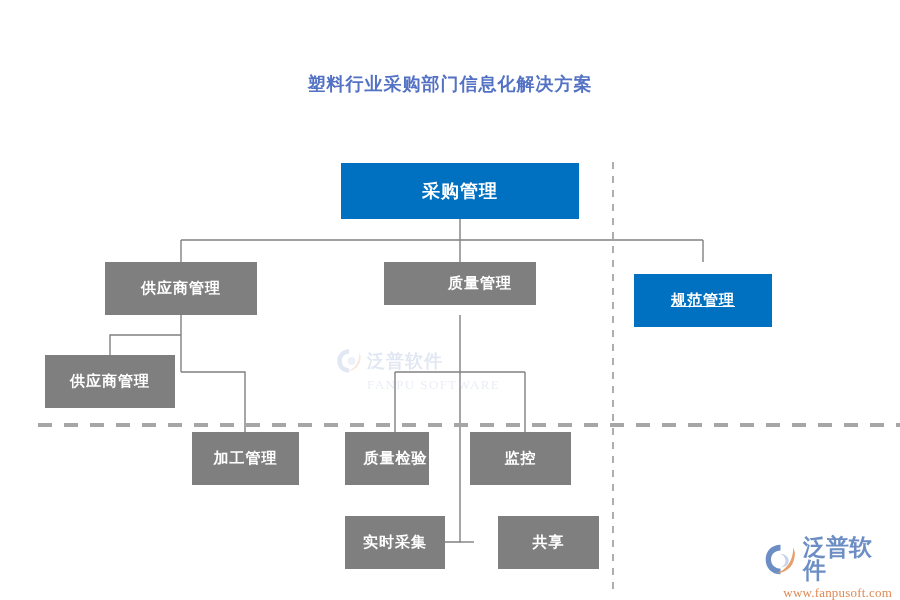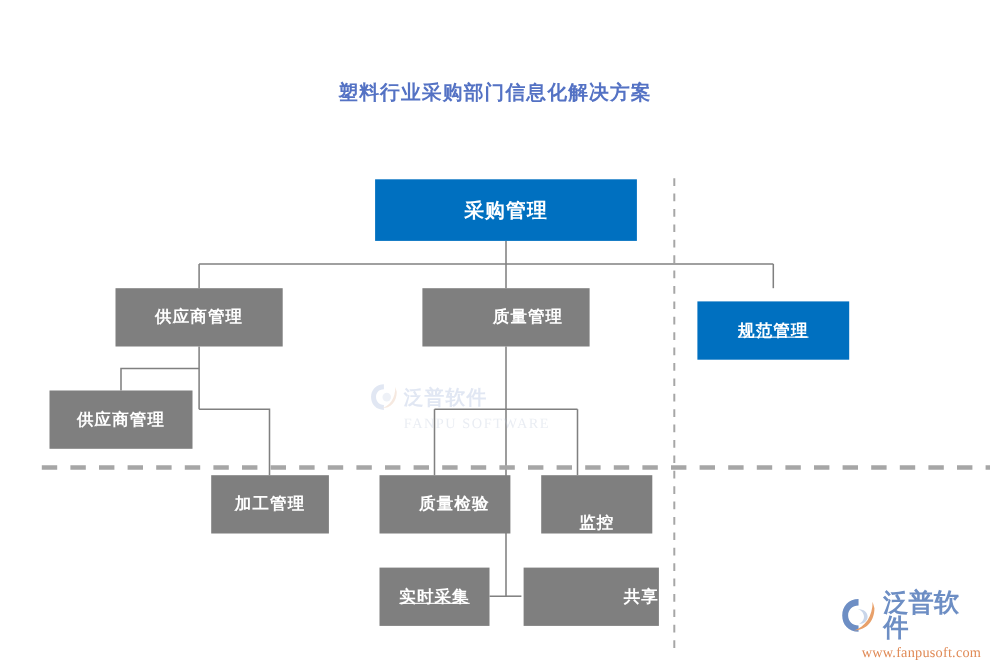--- a/index.html
+++ b/index.html
@@ -173,49 +173,49 @@
   </svg>
 
   <div class="node root blue" style="left:341px; top:163px; width:238px; height:56px;justify-content:center;">
     <span>采购管理</span>
   </div>
 
   <div class="node gray" style="left:105px; top:262px; width:152px; height:53px;">
     <span>供应商管理</span>
   </div>
 
-  <div class="node gray" style="left:384px; top:262px; width:152px; height:53px;padding-left:40px;">
+  <div class="node gray" style="left:384px; top:262px; width:152px; height:43px;padding-left:40px;">
     <span>质量管理</span>
   </div>
 
   <div class="node blue" style="left:634px; top:274px; width:138px; height:53px;text-decoration:underline;">
     <span>规范管理</span>
   </div>
 
   <div class="node gray" style="left:45px; top:355px; width:130px; height:53px;">
     <span>供应商管理</span>
   </div>
 
   <div class="node gray" style="left:192px; top:432px; width:107px; height:53px;">
     <span>加工管理</span>
   </div>
 
-  <div class="node gray" style="left:345px; top:432px; width:119px; height:53px;padding-left:17px;">
+  <div class="node gray" style="left:345px; top:432px; width:84px; height:53px;padding-left:17px;">
     <span>质量检验</span>
   </div>
 
-  <div class="node gray" style="left:492px; top:432px; width:101px; height:53px;align-items:flex-end;">
+  <div class="node gray" style="left:470px; top:432px; width:101px; height:53px;">
     <span>监控</span>
   </div>
 
-  <div class="node gray" style="left:345px; top:516px; width:100px; height:53px;text-decoration:underline;">
+  <div class="node gray" style="left:345px; top:516px; width:100px; height:53px;">
     <span>实时采集</span>
   </div>
 
-  <div class="node gray" style="left:476px; top:516px; width:123px; height:53px;justify-content:flex-end;">
+  <div class="node gray" style="left:498px; top:516px; width:101px; height:53px;">
     <span>共享</span>
   </div>
 
   <div class="watermark-center">
     <div class="wm-logo-row">
       <svg class="wm-mark" viewBox="0 0 40 40">
         <path d="M20 2 C9 2 2 10 2 20 C2 30 9 38 20 38 L20 31 C13 31 9 26 9 20 C9 14 13 9 20 9 Z" fill="#9fb2d8"></path>
         <path d="M36 6 C36 22 28 33 16 36 C30 36 38 26 38 13 Z" fill="#e3b79a"></path>
         <circle cx="24" cy="20" r="6" fill="#c8d2e6"></circle>
       </svg>

